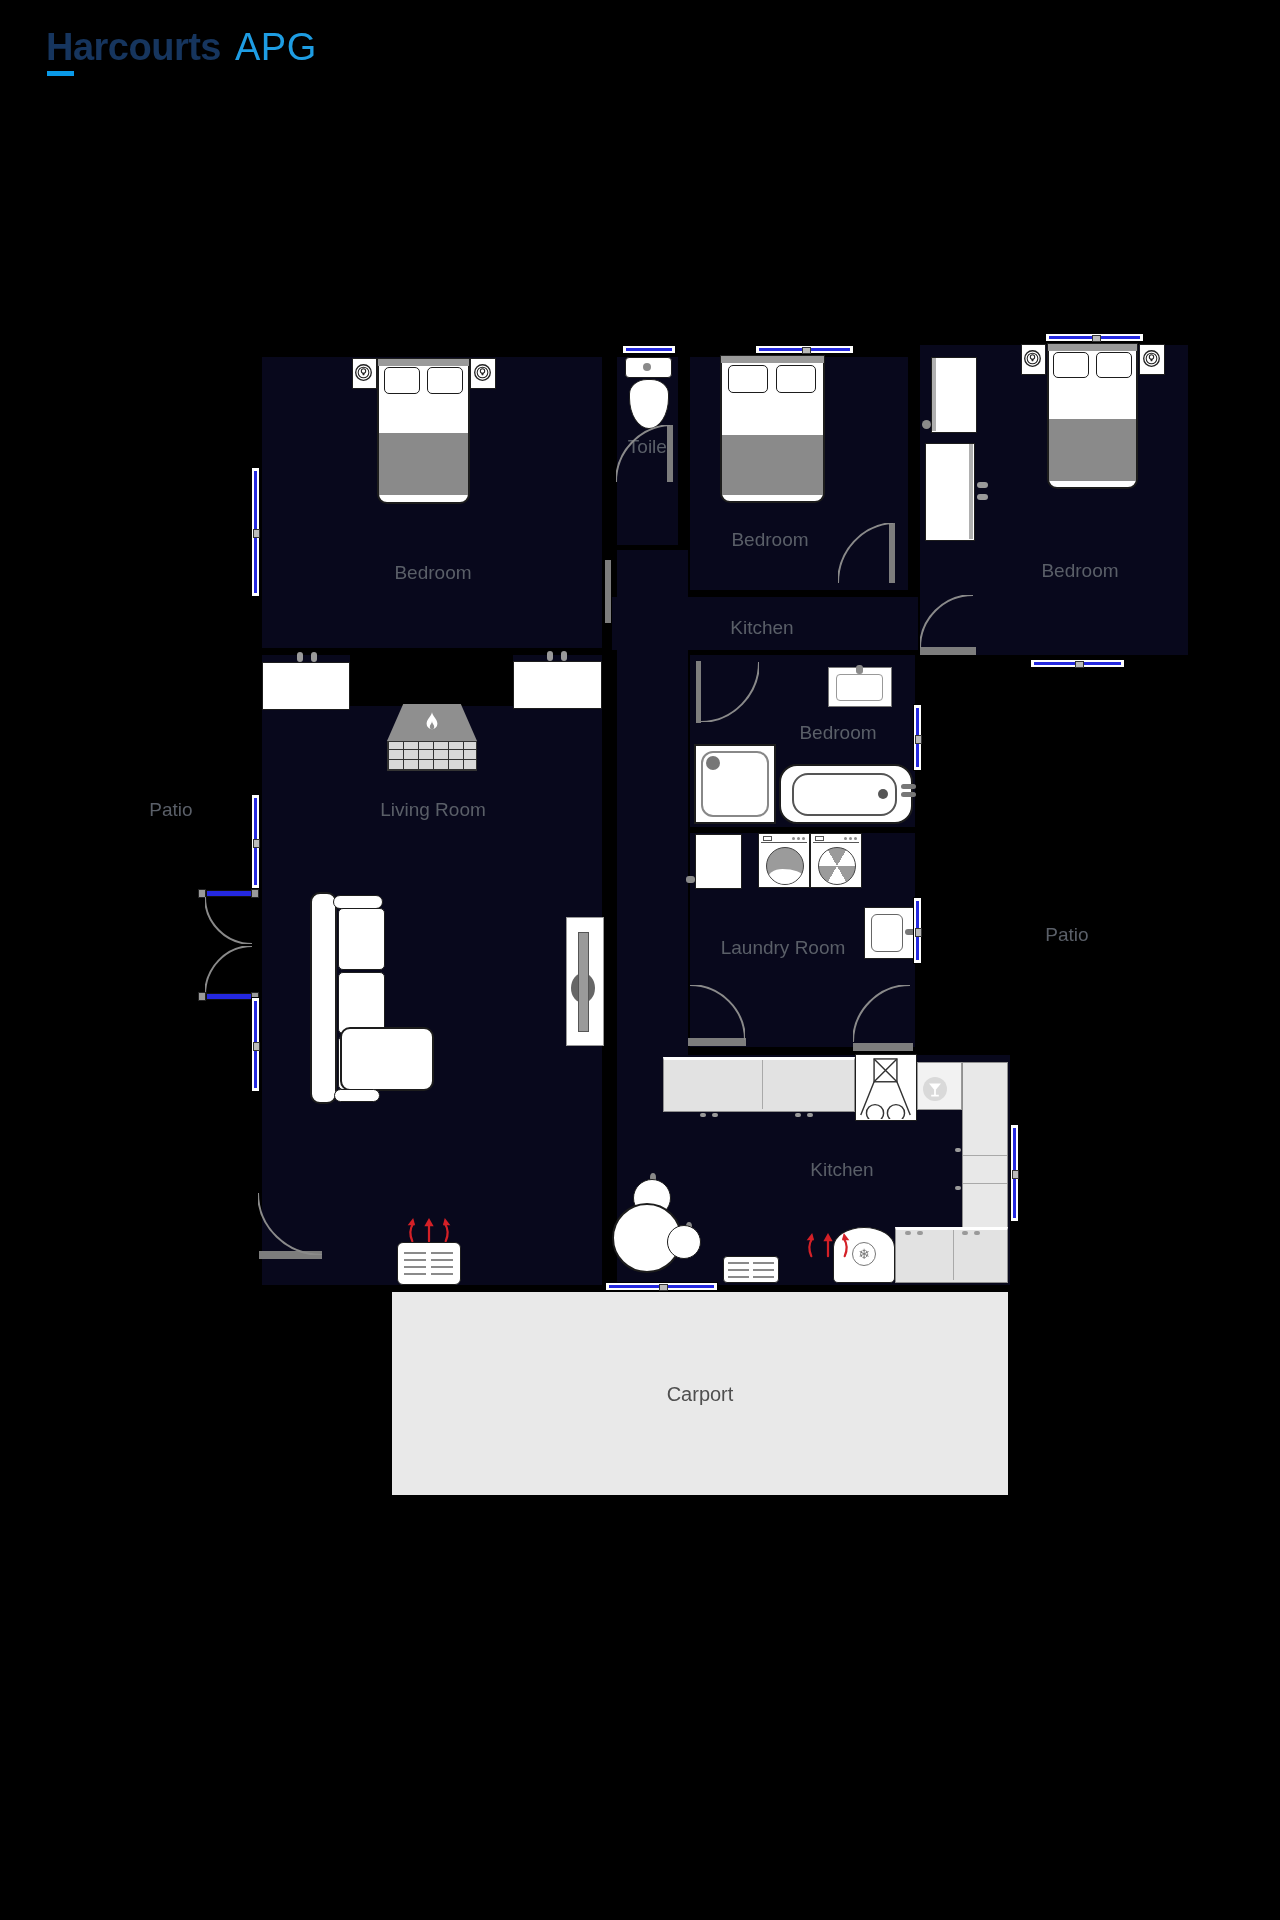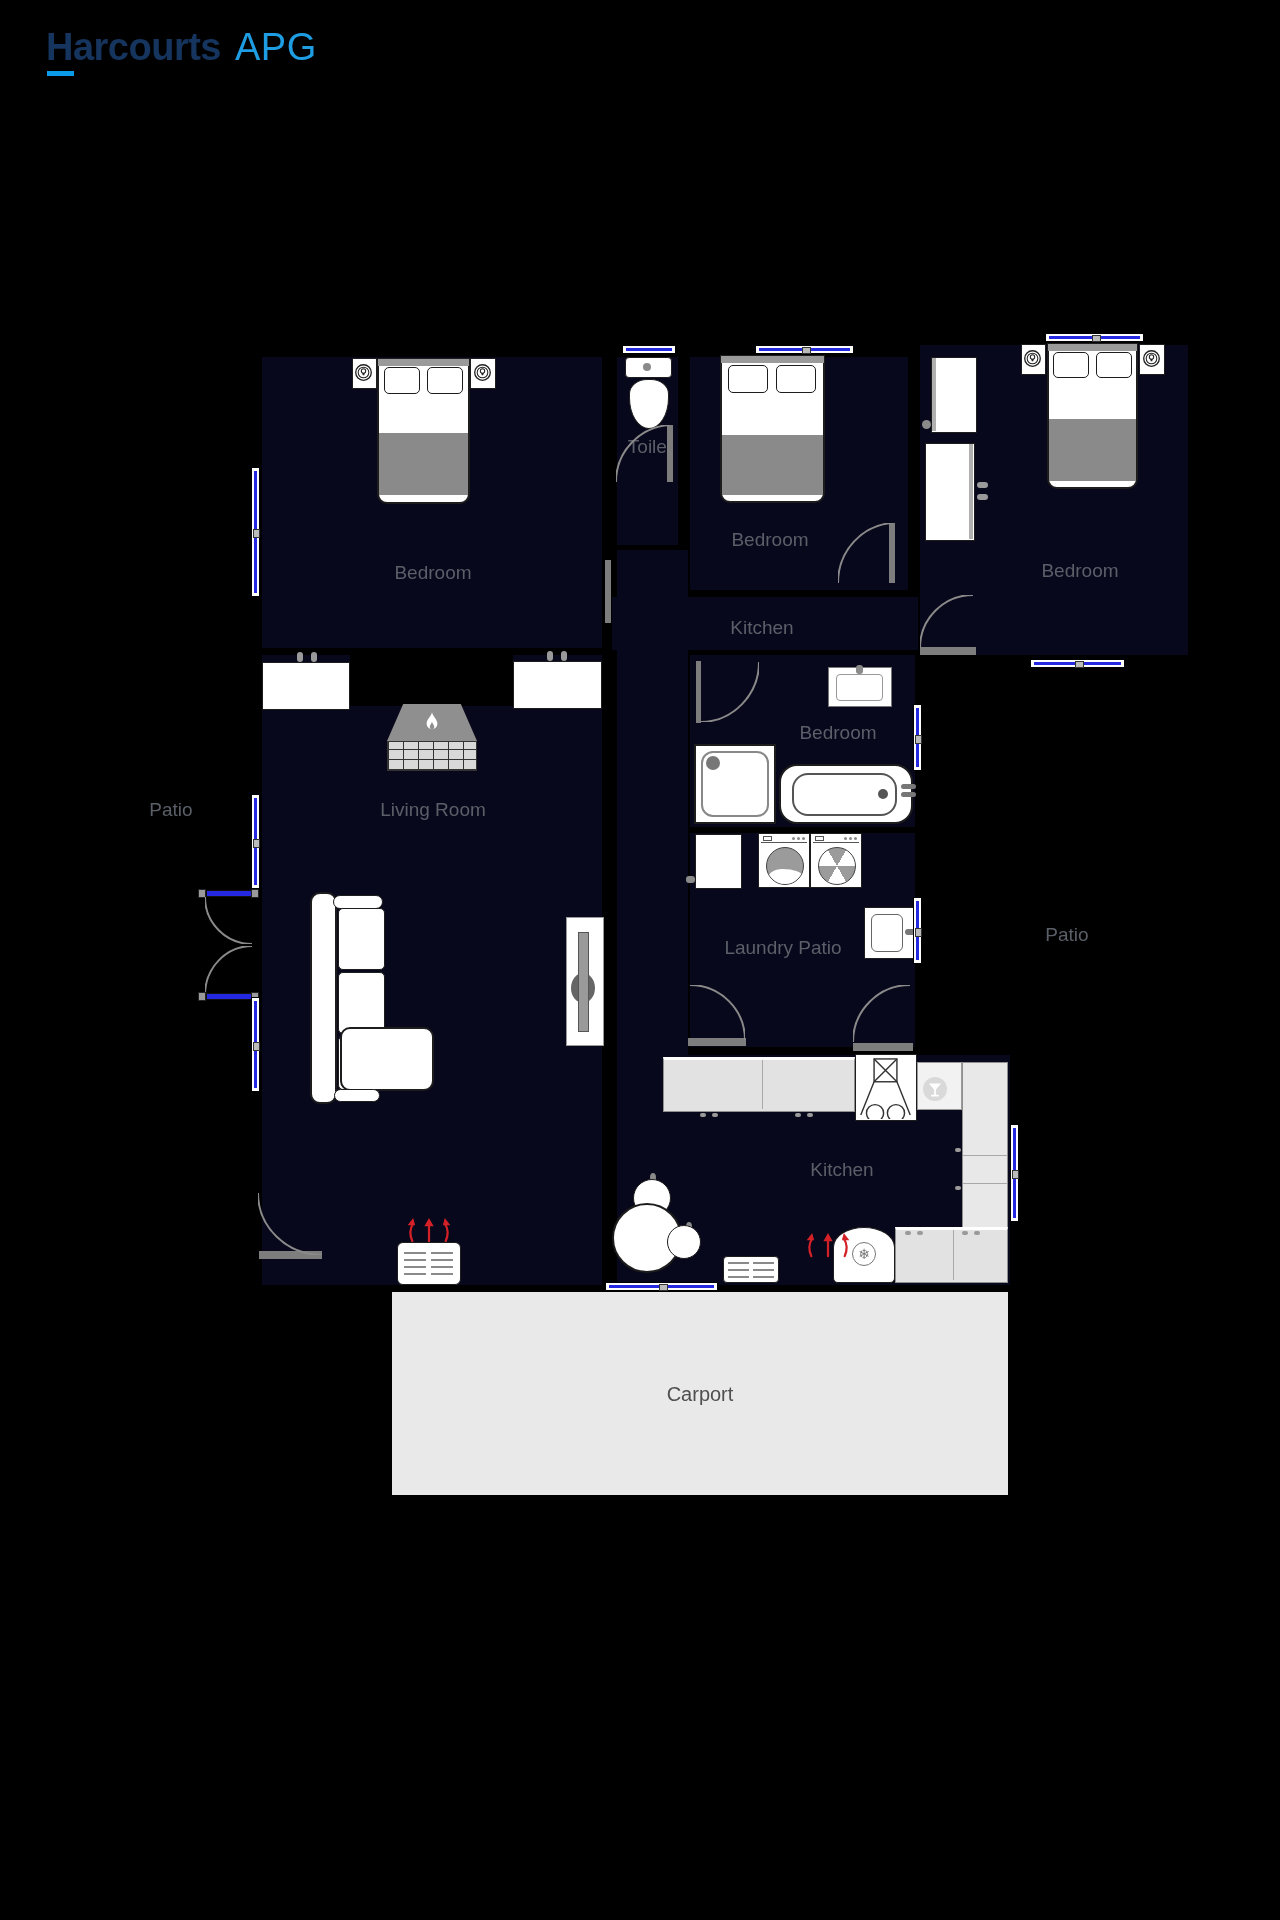--- a/index.html
+++ b/index.html
@@ -197,21 +197,21 @@
       <div class="abs" style="left:4px;top:2px;width:9px;height:5px;border:1px solid #555;"></div>
       <div class="dot" style="left:33px;top:3px;width:3px;height:3px;"></div>
       <div class="dot" style="left:38px;top:3px;width:3px;height:3px;"></div>
       <div class="dot" style="left:43px;top:3px;width:3px;height:3px;"></div>
       <div class="drum fan" style="left:7px;top:13px;width:36px;height:36px;"></div>
     </div>
     <div class="wf" style="left:864px;top:907px;width:50px;height:52px;border-width:1.5px;">
       <div class="wf" style="left:6px;top:6px;width:32px;height:38px;border:1.5px solid #666;border-radius:6px;"></div>
       <div class="knob" style="left:40px;top:21px;width:12px;height:6px;background:#777;"></div>
     </div>
-    <div class="lbl" style="left:783px;top:948px;">Laundry Patio</div>
+    <div class="lbl" style="left:783px;top:948px;">Laundry Room</div>
     <div class="sill" style="left:688px;top:1038px;width:58px;height:8px;"></div>
     <svg class="arc" style="left:690px;top:985px;" width="55" height="55" viewBox="0 0 55 55">
         <path d="M0,0 A55,55 0 0 1 55,55"></path>
       </svg>
     <div class="sill" style="left:853px;top:1043px;width:60px;height:8px;"></div>
     <svg class="arc" style="left:853px;top:985px;" width="57" height="57" viewBox="0 0 57 57">
         <path d="M57,0 A57,57 0 0 0 0,57"></path>
       </svg>
 
     <div class="wf" style="left:262px;top:662px;width:88px;height:48px;border-width:1.5px;"></div>

